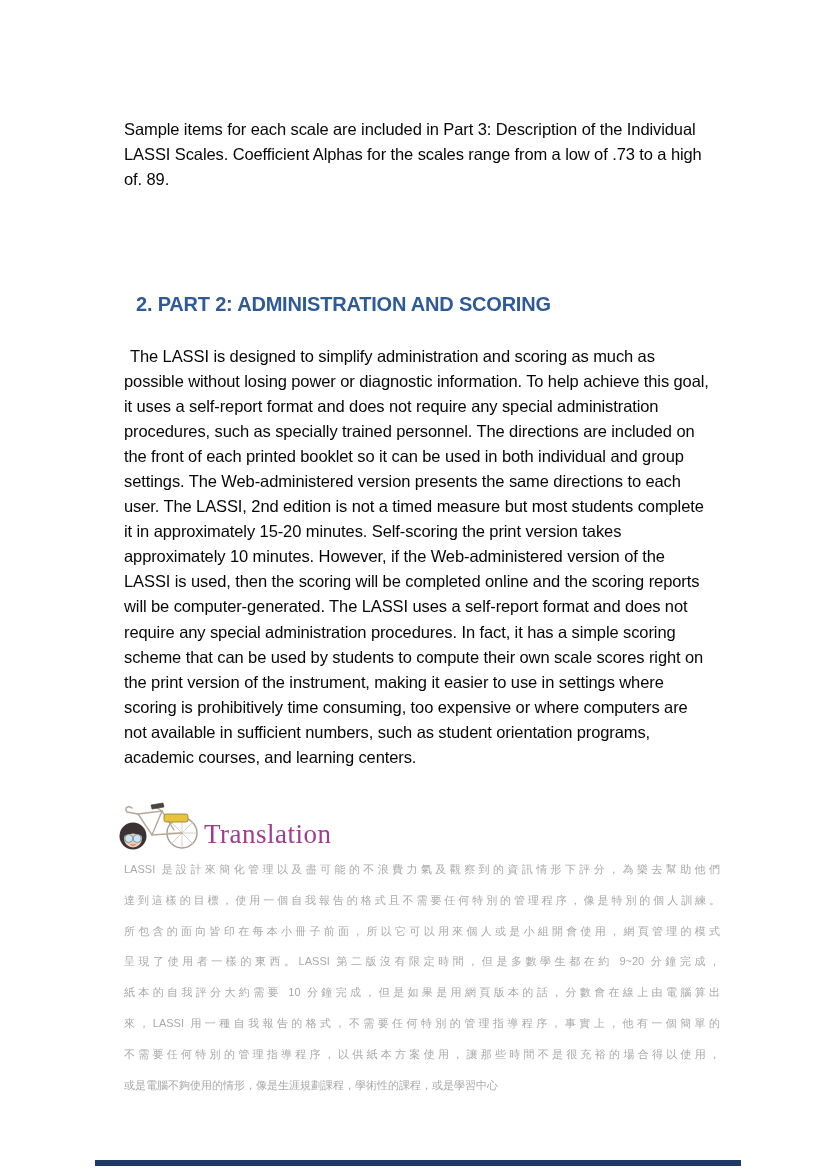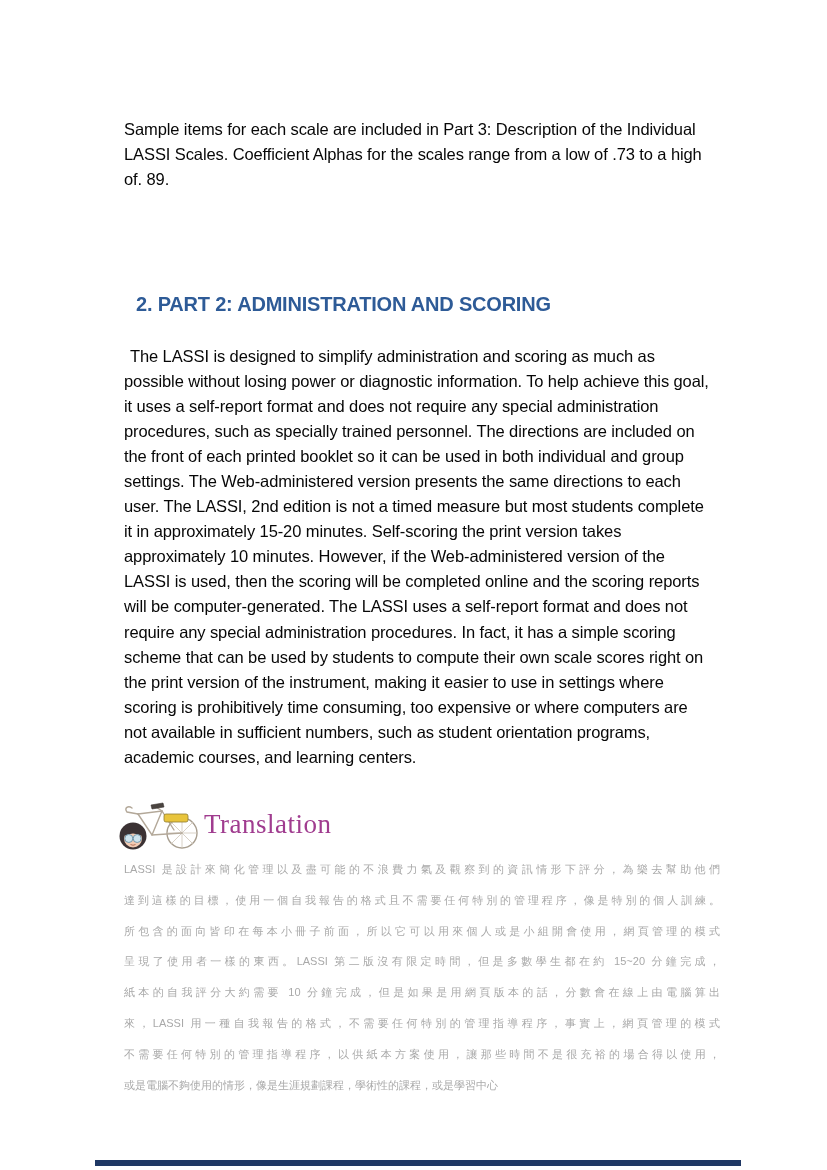--- a/index.html
+++ b/index.html
@@ -27,21 +27,21 @@
     letter-spacing:-0.1px;text-indent:6px;
   }
   .logo{
     position:absolute;left:118px;top:798px;height:54px;
     display:flex;align-items:flex-end;
   }
   .logo svg{display:block;}
   .logo-text{
     font-family:"Liberation Serif","DejaVu Serif",serif;
     font-size:27px;color:#A03C8F;
-    margin-left:-6px;margin-bottom:12px;
+    margin-left:-6px;margin-bottom:2px;
     letter-spacing:0.5px;
   }
   .translation-block{
     position:absolute;left:124px;top:854px;width:596px;
     font-family:"Liberation Sans","DejaVu Sans",sans-serif;
     color:#A9A9A9;font-size:11px;
   }
   .cjk-line{
     height:30.8px;line-height:30.8px;
     text-align:justify;
@@ -102,22 +102,22 @@
         <path d="M12.5,46.5 Q15,48 17.5,46.5" stroke="#B06A50" stroke-width="0.9" fill="none"></path>
       </svg>
     </span>
     <span class="logo-text">Translation</span>
   </div>
 
   <div class="translation-block">
     <div class="cjk-line">LASSI 是設計來簡化管理以及盡可能的不浪費力氣及觀察到的資訊情形下評分，為樂去幫助他們</div>
     <div class="cjk-line">達到這樣的目標，使用一個自我報告的格式且不需要任何特別的管理程序，像是特別的個人訓練。</div>
     <div class="cjk-line">所包含的面向皆印在每本小冊子前面，所以它可以用來個人或是小組開會使用，網頁管理的模式</div>
-    <div class="cjk-line">呈現了使用者一樣的東西。LASSI 第二版沒有限定時間，但是多數學生都在約 15~20 分鐘完成，</div>
+    <div class="cjk-line">呈現了使用者一樣的東西。LASSI 第二版沒有限定時間，但是多數學生都在約 9~20 分鐘完成，</div>
     <div class="cjk-line">紙本的自我評分大約需要 10 分鐘完成，但是如果是用網頁版本的話，分數會在線上由電腦算出</div>
-    <div class="cjk-line">來，LASSI 用一種自我報告的格式，不需要任何特別的管理指導程序，事實上，網頁管理的模式</div>
+    <div class="cjk-line">來，LASSI 用一種自我報告的格式，不需要任何特別的管理指導程序，事實上，他有一個簡單的</div>
     <div class="cjk-line">不需要任何特別的管理指導程序，以供紙本方案使用，讓那些時間不是很充裕的場合得以使用，</div>
     <div class="cjk-line last">或是電腦不夠使用的情形，像是生涯規劃課程，學術性的課程，或是學習中心</div>
   </div>
 
   <div class="bottom-bar"></div>
 
 </div>
 
 </body></html>

